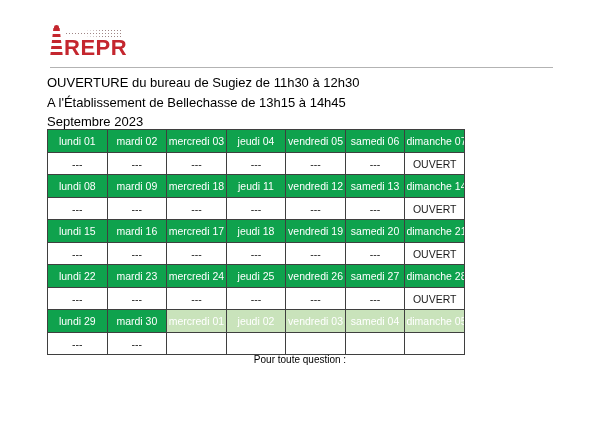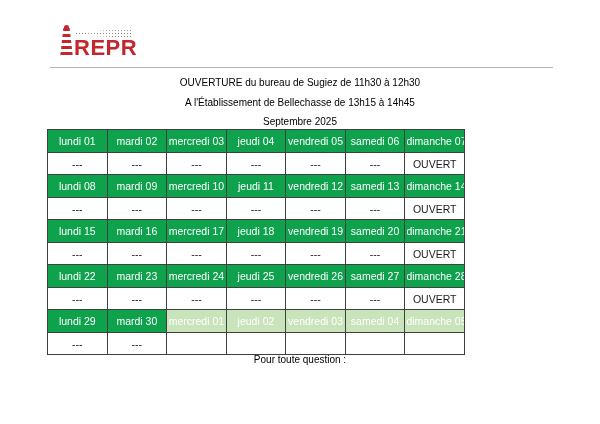--- a/index.html
+++ b/index.html
@@ -8,21 +8,21 @@
     --brand:#c4262e;
     --border:#3f3f3f;
   }
   html,body{margin:0;padding:0;}
   body{
     width:600px;height:424px;position:relative;overflow:hidden;
     background:#ffffff;
     font-family:"Liberation Sans", sans-serif;
   }
   
-  .logo{position:absolute;left:60px;top:27px;width:130px;height:32px;}
+  .logo{position:absolute;left:50px;top:27px;width:130px;height:32px;}
   .lighthouse{
     position:absolute;left:0;top:1px;width:13px;height:30px;
     background:repeating-linear-gradient(180deg,var(--brand) 0 3px,#ffffff 3px 6px);
     clip-path:polygon(26% 0,74% 0,100% 100%,0 100%);
   }
   .lighthouse-top{
     position:absolute;left:4px;top:-2px;width:5px;height:4px;
     background:var(--brand);border-radius:50% 50% 0 0;
   }
   .beam{
@@ -35,21 +35,21 @@
   .brand-text{
     position:absolute;left:14px;top:8px;
     font-size:22px;font-weight:bold;color:var(--brand);letter-spacing:0.5px;
   }
   .header-rule{
     position:absolute;left:50px;top:67px;width:503px;height:1px;background:#b3b3b3;
   }
   
   .title-block{
     position:absolute;left:47px;top:73px;width:506px;
-    text-align:center;color:#000;font-size:10px;line-height:19.5px;
+    color:#000;font-size:13px;line-height:19.5px;
   }
   
   table.calendar{
     position:absolute;left:47px;top:129px;width:418px;
     border-collapse:collapse;table-layout:fixed;
   }
   table.calendar td{
     border:1px solid var(--border);
     text-align:center;vertical-align:middle;
     font-size:10.5px;overflow:hidden;white-space:nowrap;
@@ -70,21 +70,21 @@
   <div class="lighthouse"></div>
   <div class="lighthouse-top"></div>
   <div class="beam"></div>
   <div class="brand-text">REPR</div>
 </div>
 <div class="header-rule"></div>
 
 <div class="title-block">
   <div>OUVERTURE du bureau de Sugiez de 11h30 à 12h30</div>
   <div>A l'Établissement de Bellechasse de 13h15 à 14h45</div>
-  <div>Septembre 2025</div>
+  <div>Septembre 2023</div>
 </div>
 
 <table class="calendar">
   <tbody>
       <tr>
         <td class="day-header">lundi 01</td>
         <td class="day-header">mardi 02</td>
         <td class="day-header">mercredi 03</td>
         <td class="day-header">jeudi 04</td>
         <td class="day-header">vendredi 05</td>
@@ -96,21 +96,21 @@
         <td class="day-value">---</td>
         <td class="day-value">---</td>
         <td class="day-value">---</td>
         <td class="day-value">---</td>
         <td class="day-value">---</td>
         <td class="day-value">OUVERT</td>
       </tr>
       <tr>
         <td class="day-header">lundi 08</td>
         <td class="day-header">mardi 09</td>
-        <td class="day-header">mercredi 10</td>
+        <td class="day-header">mercredi 18</td>
         <td class="day-header">jeudi 11</td>
         <td class="day-header">vendredi 12</td>
         <td class="day-header">samedi 13</td>
         <td class="day-header">dimanche 14</td>
       </tr>
       <tr>
         <td class="day-value">---</td>
         <td class="day-value">---</td>
         <td class="day-value">---</td>
         <td class="day-value">---</td>

